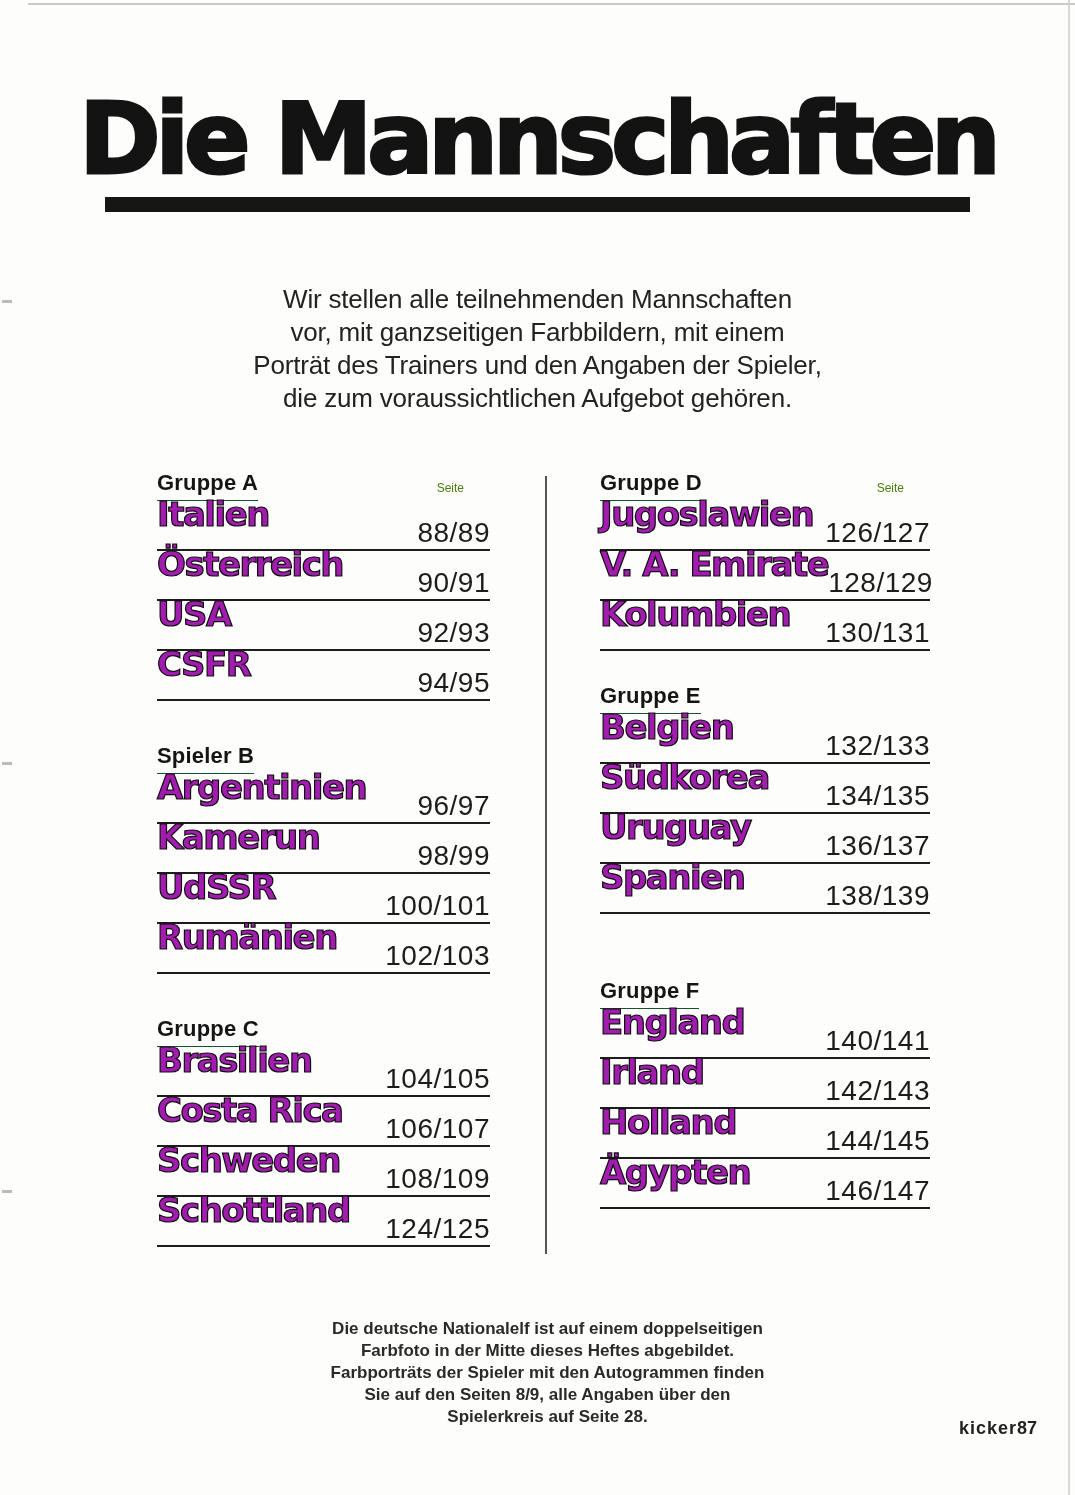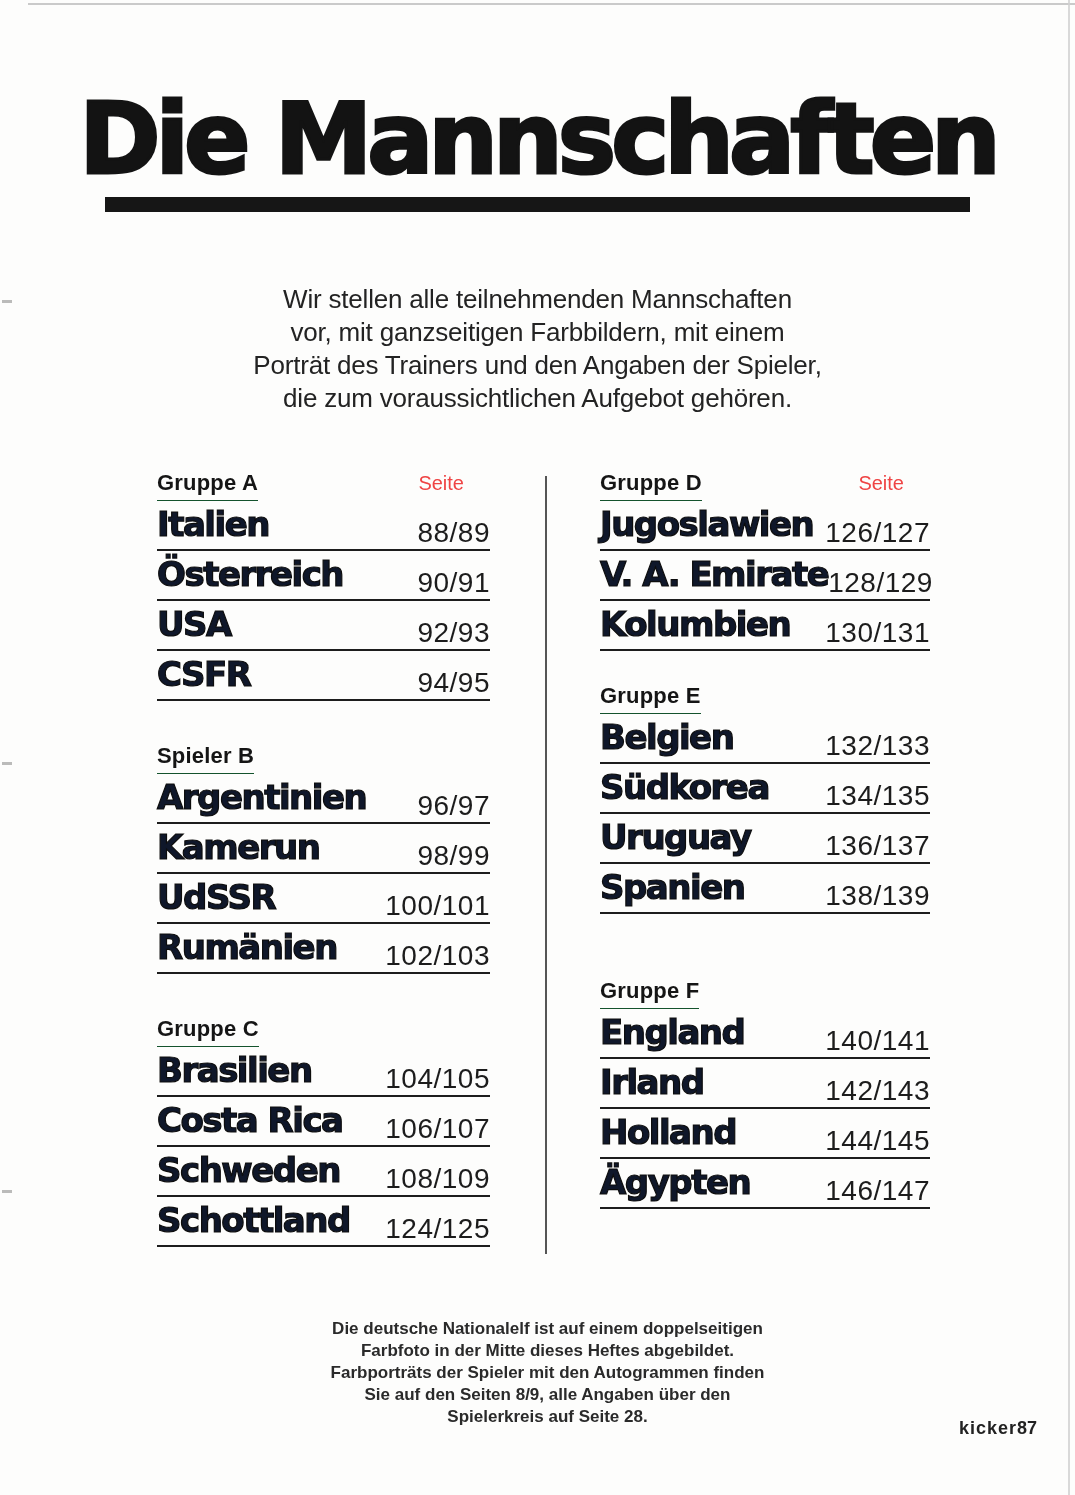--- a/index.html
+++ b/index.html
@@ -43,32 +43,32 @@
   .divider{position:absolute;left:388px;top:6px;width:2px;height:778px;background:#555;}
 
   .group-header{
     display:flex;justify-content:space-between;align-items:flex-end;
     height:31px;
   }
   .group-name{
     font-weight:bold;font-size:22px;letter-spacing:0.2px;color:#151515;
     border-bottom:1px solid #14532d;padding-bottom:4px;
   }
-  .seite{font-size:20px;color:#ef4444;padding-right:26px;padding-bottom:6px;}
+  .seite{font-size:12px;color:#4d7c0f;padding-right:26px;padding-bottom:6px;}
 
   .team-row{
     display:flex;justify-content:space-between;align-items:flex-end;
     height:48px;border-bottom:2.5px solid #1d1d1d;
     box-sizing:content-box;
   }
   .team-name{
     font-family:"DejaVu Sans", sans-serif;font-weight:bold;
-    font-size:34px;letter-spacing:-1.5px;color:#0f172a;
+    font-size:34px;letter-spacing:-1.5px;color:#a21caf;
     -webkit-text-stroke:1.2px #0d0d0d;
-    padding-bottom:5px;white-space:nowrap;
+    padding-bottom:15px;white-space:nowrap;
   }
   .team-pages{
     font-size:28px;color:#1c1c1c;letter-spacing:0.5px;
     white-space:nowrap;
   }
   .mt-left{margin-top:42px;}
   .mt-e{margin-top:32px;}
   .mt-f{margin-top:64px;text-align:center;}
 
   

